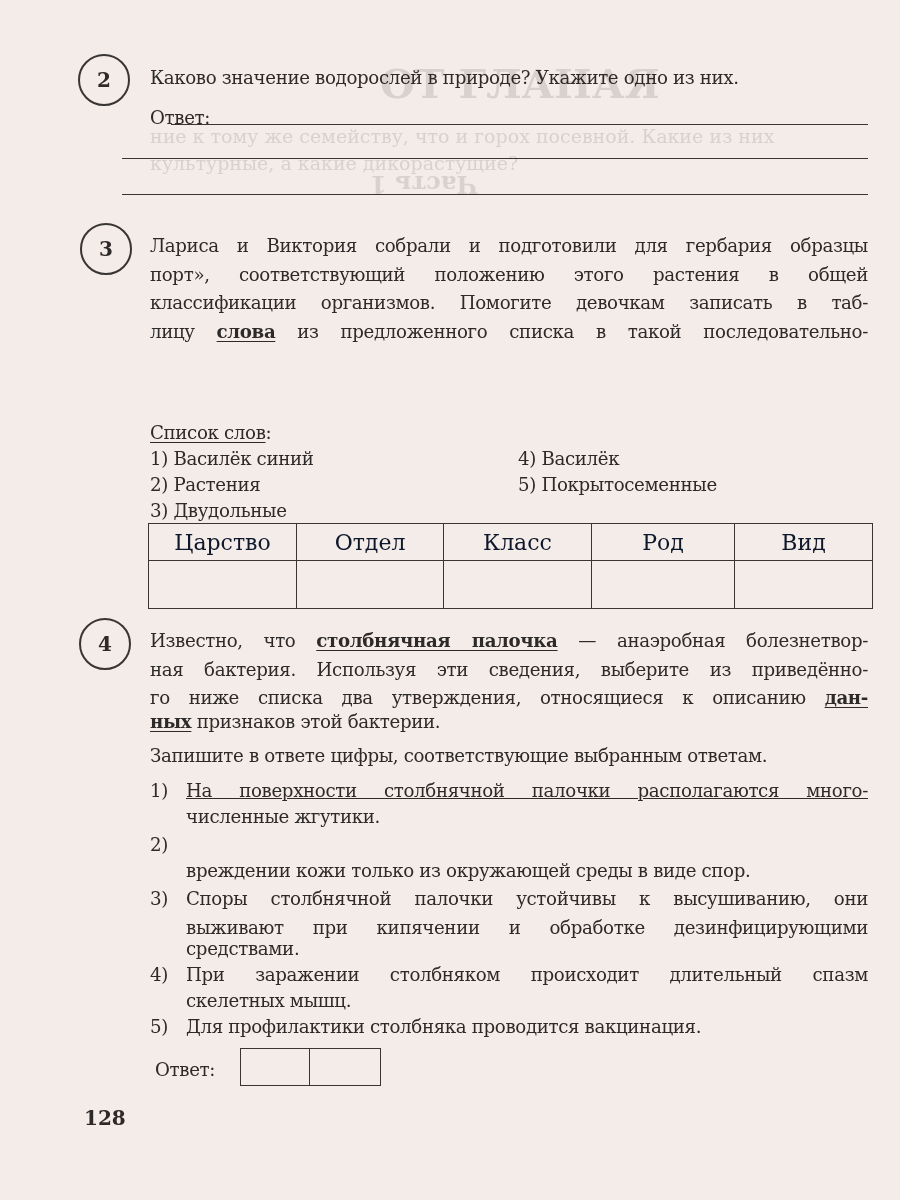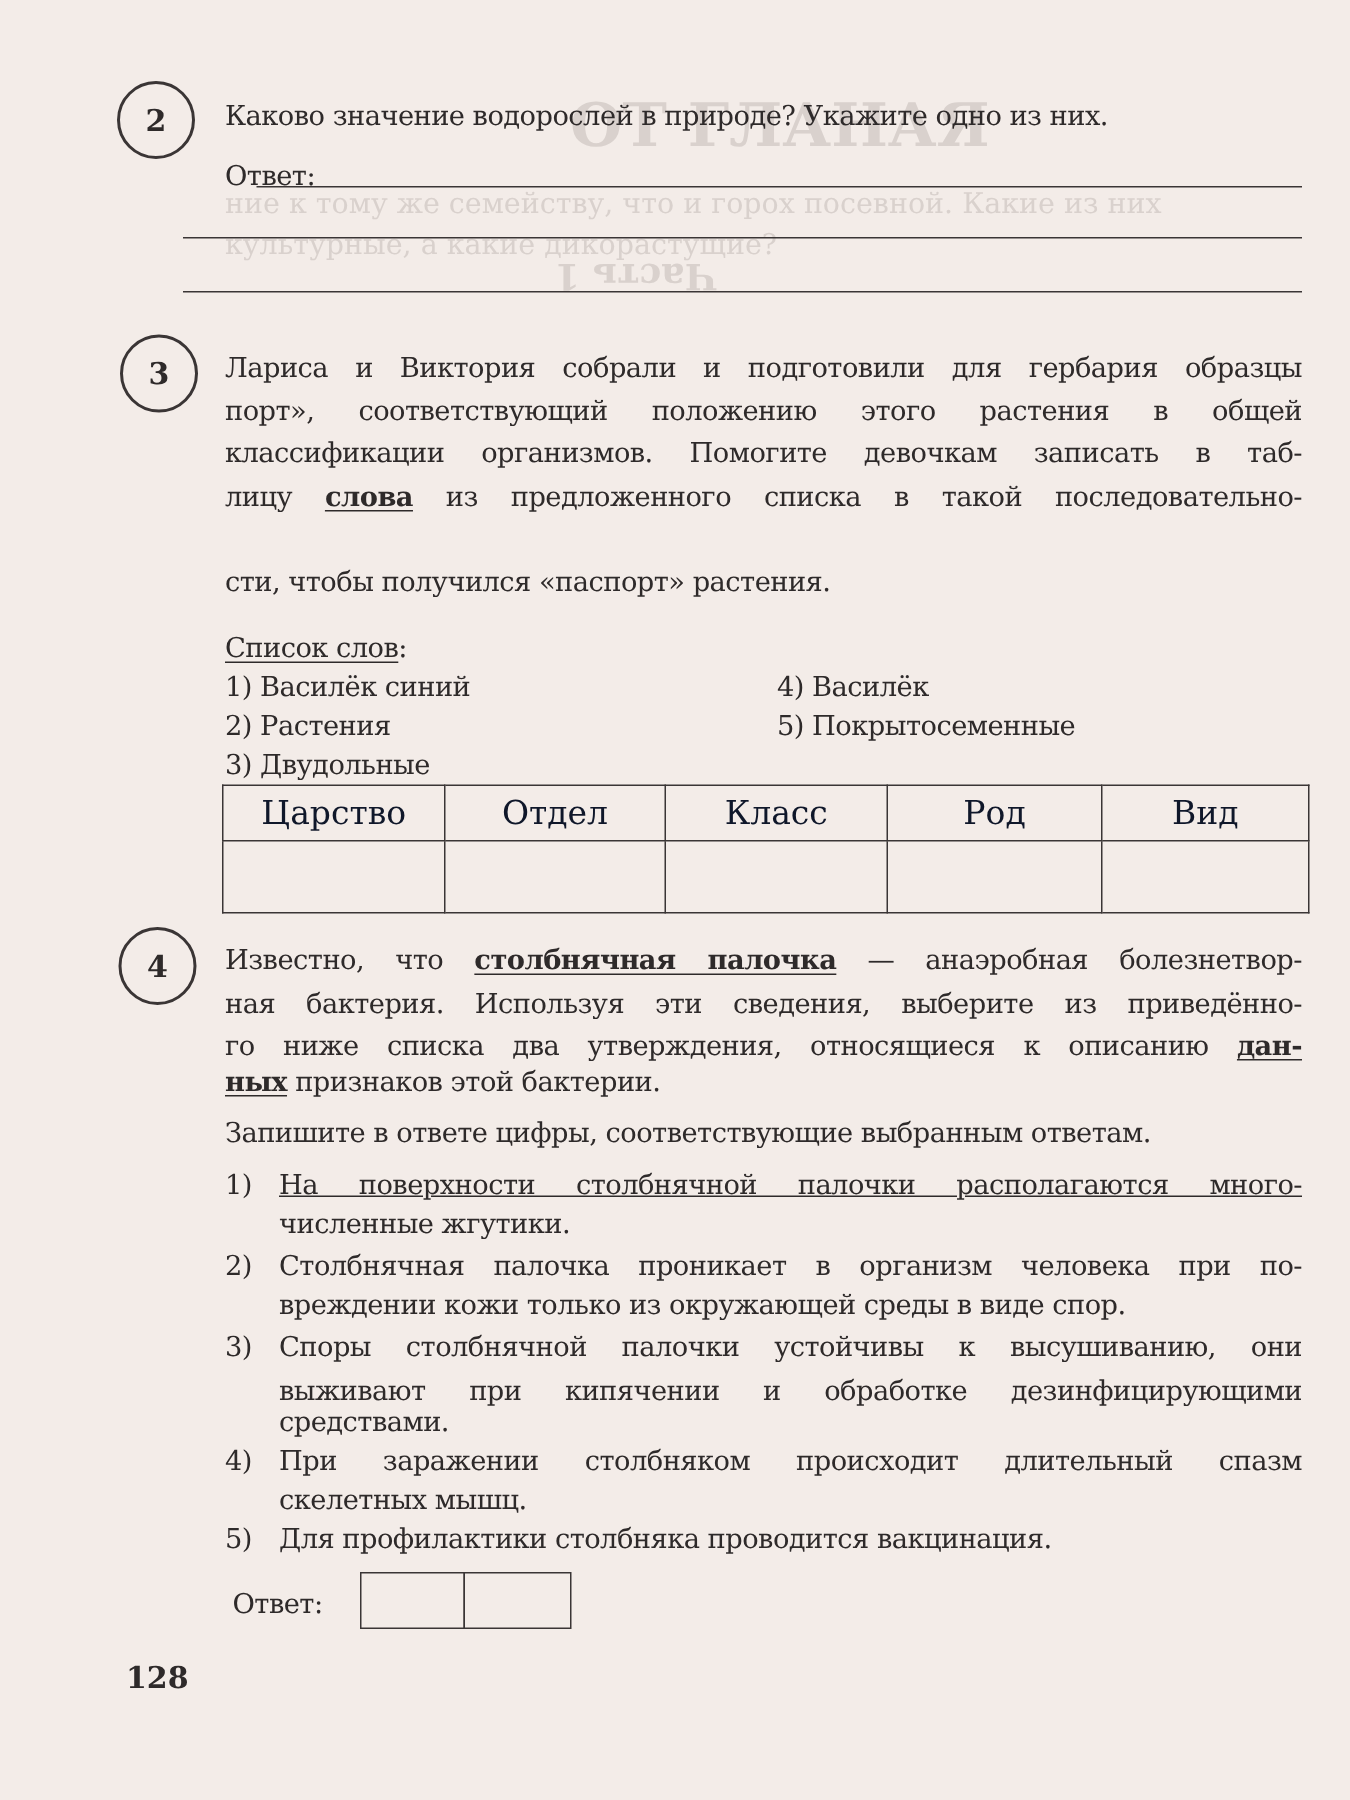--- a/index.html
+++ b/index.html
@@ -62,21 +62,20 @@
 
   <div class="task-num" style="left:80px;top:223px;">
     <span>3</span>
   </div>
   <div class="text justify" style="left:150px;top:232px;width:718px;">
     <div>Лариса и Виктория собрали и подготовили для гербария образцы</div>
     <div>порт», соответствующий положению этого растения в общей</div>
     <div>классификации организмов. Помогите девочкам записать в таб-</div>
     <div><span>лицу </span><span class="u b">слова</span><span> из предложенного списка в такой последовательно-</span></div>
   </div>
-  <div class="text line" style="left:150px;top:375px;">сти, чтобы получился «паспорт» растения.</div>
 
   <div class="text line" style="left:150px;top:419px;"><span class="u">Список слов</span><span>:</span></div>
   <div class="text line" style="left:150px;top:445px;">1) Василёк синий</div>
   <div class="text line" style="left:150px;top:471px;">2) Растения</div>
   <div class="text line" style="left:150px;top:497px;">3) Двудольные</div>
   <div class="text line" style="left:518px;top:445px;">4) Василёк</div>
   <div class="text line" style="left:518px;top:471px;">5) Покрытосеменные</div>
 
   <table class="passport">
     <colgroup>
@@ -115,23 +114,20 @@
   <div class="text line" style="left:150px;top:708px;"><span class="u b">ных</span><span> признаков этой бактерии.</span></div>
   <div class="text line" style="left:150px;top:742px;">Запишите в ответе цифры, соответствующие выбранным ответам.</div>
 
   <div class="text line" style="left:150px;top:777px;">1)</div>
   <div class="text justify" style="left:186px;top:777px;width:682px;text-decoration:underline;">
     <div>На поверхности столбнячной палочки располагаются много-</div>
   </div>
   <div class="text line" style="left:186px;top:803px;">численные жгутики.</div>
 
   <div class="text line" style="left:150px;top:831px;">2)</div>
-  <div class="text justify" style="left:186px;top:831px;width:682px;">
-    <div>Столбнячная палочка проникает в организм человека при по-</div>
-  </div>
   <div class="text line" style="left:186px;top:857px;">вреждении кожи только из окружающей среды в виде спор.</div>
 
   <div class="text line" style="left:150px;top:885px;">3)</div>
   <div class="text justify" style="left:186px;top:885px;width:682px;">
     <div>Споры столбнячной палочки устойчивы к высушиванию, они</div>
     <div>выживают при кипячении и обработке дезинфицирующими</div>
   </div>
   <div class="text line" style="left:186px;top:935px;">средствами.</div>
 
   <div class="text line" style="left:150px;top:961px;">4)</div>

